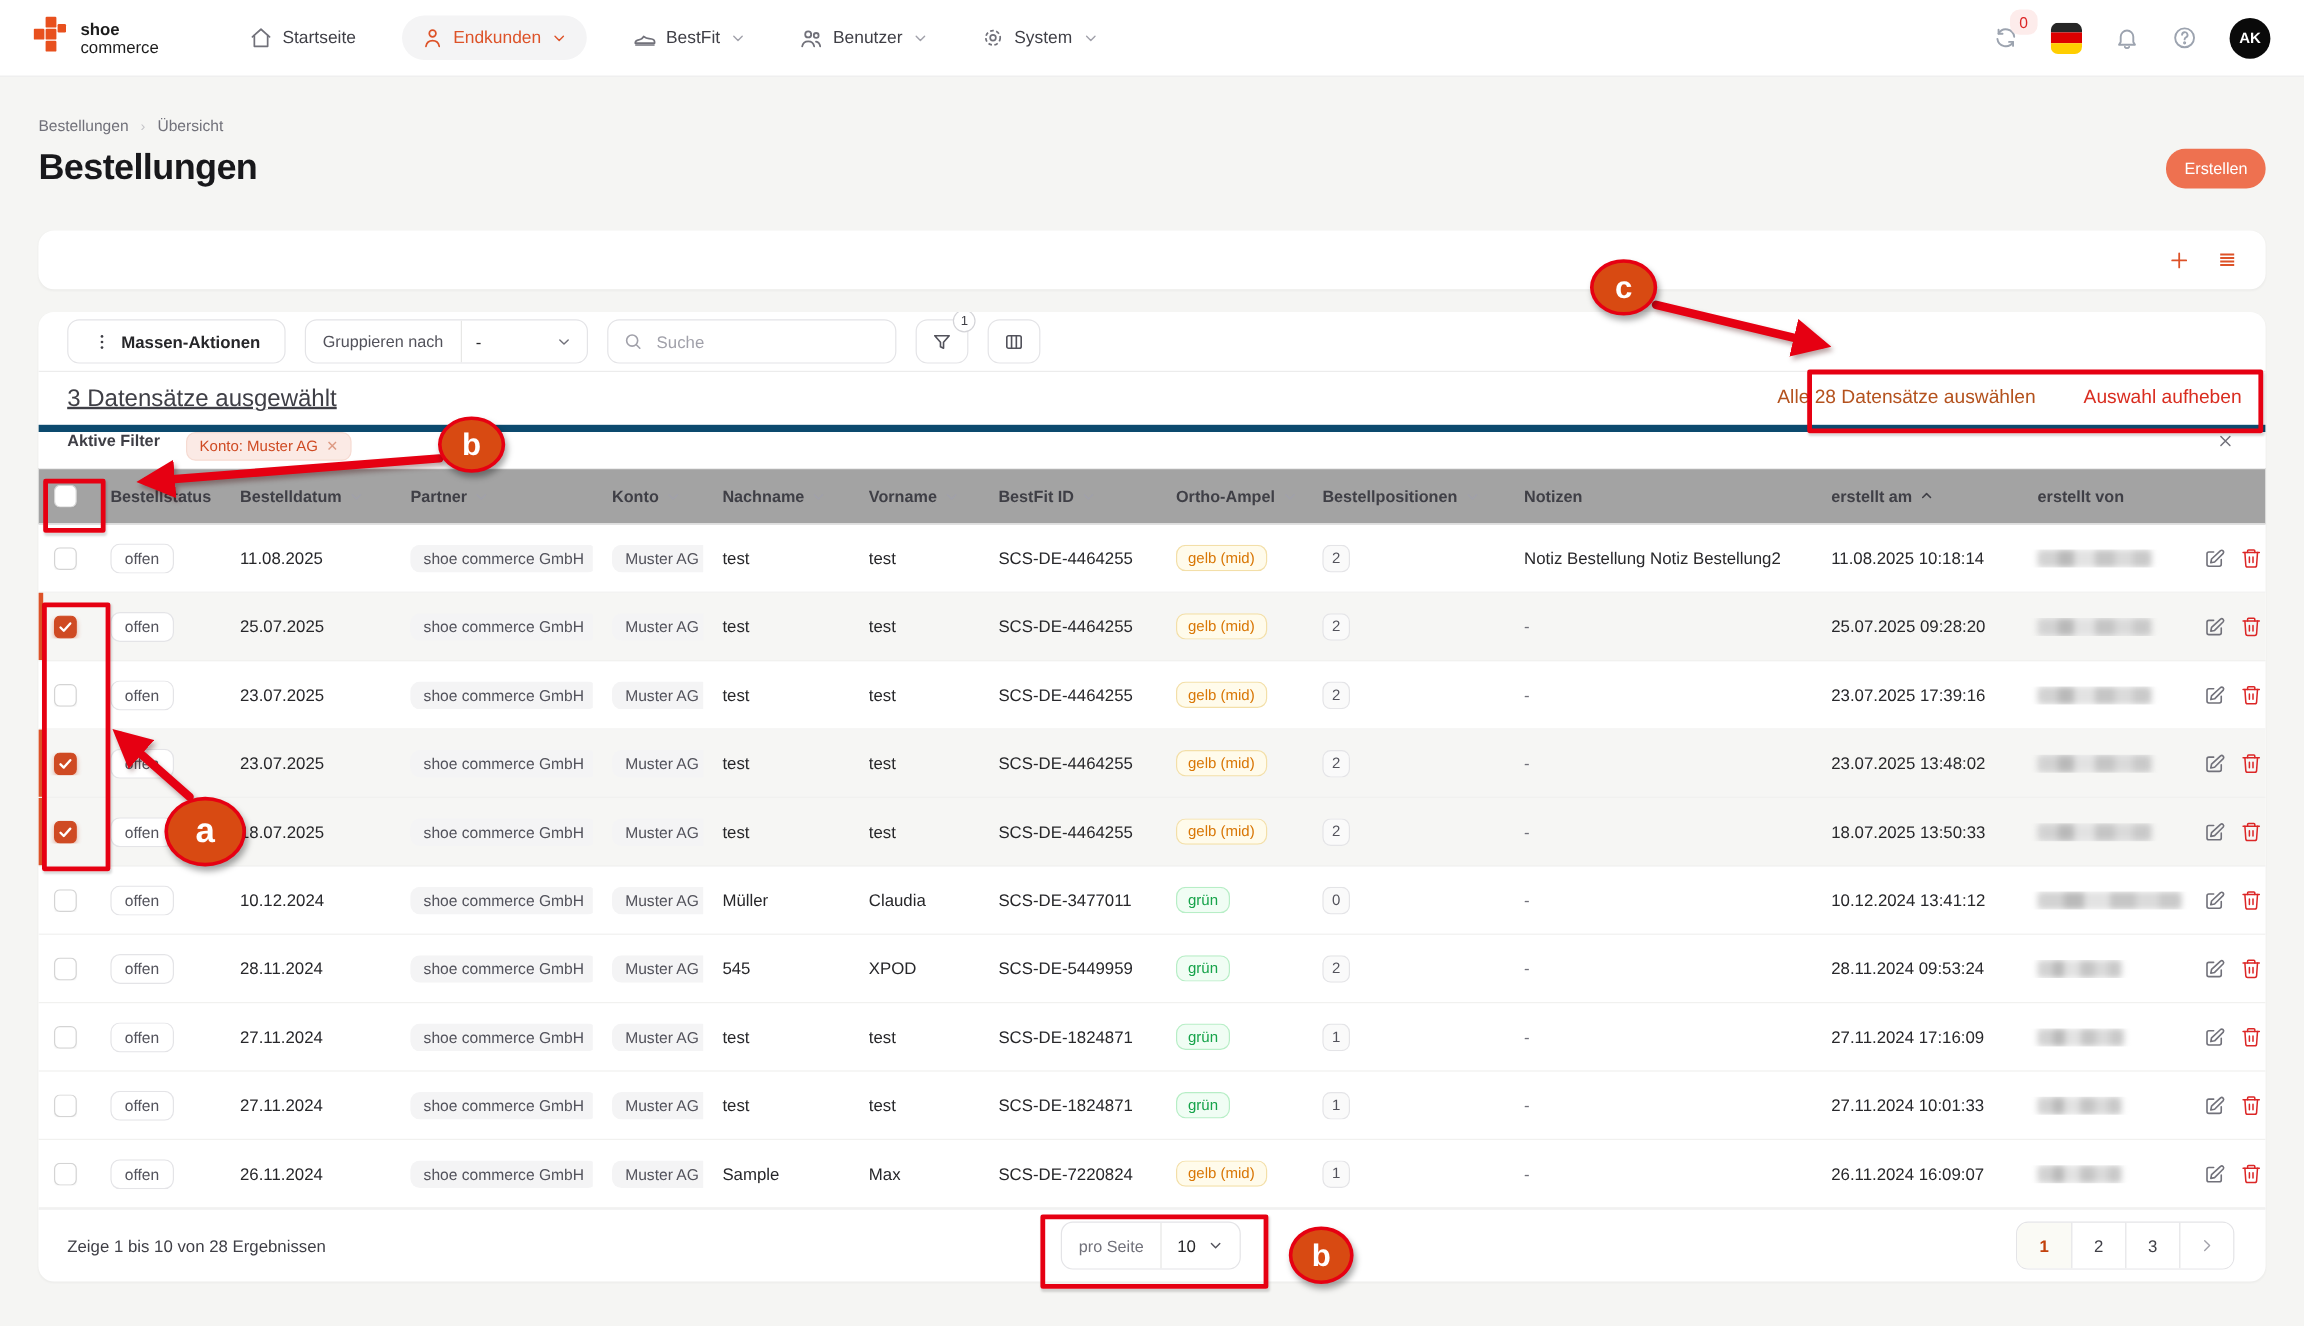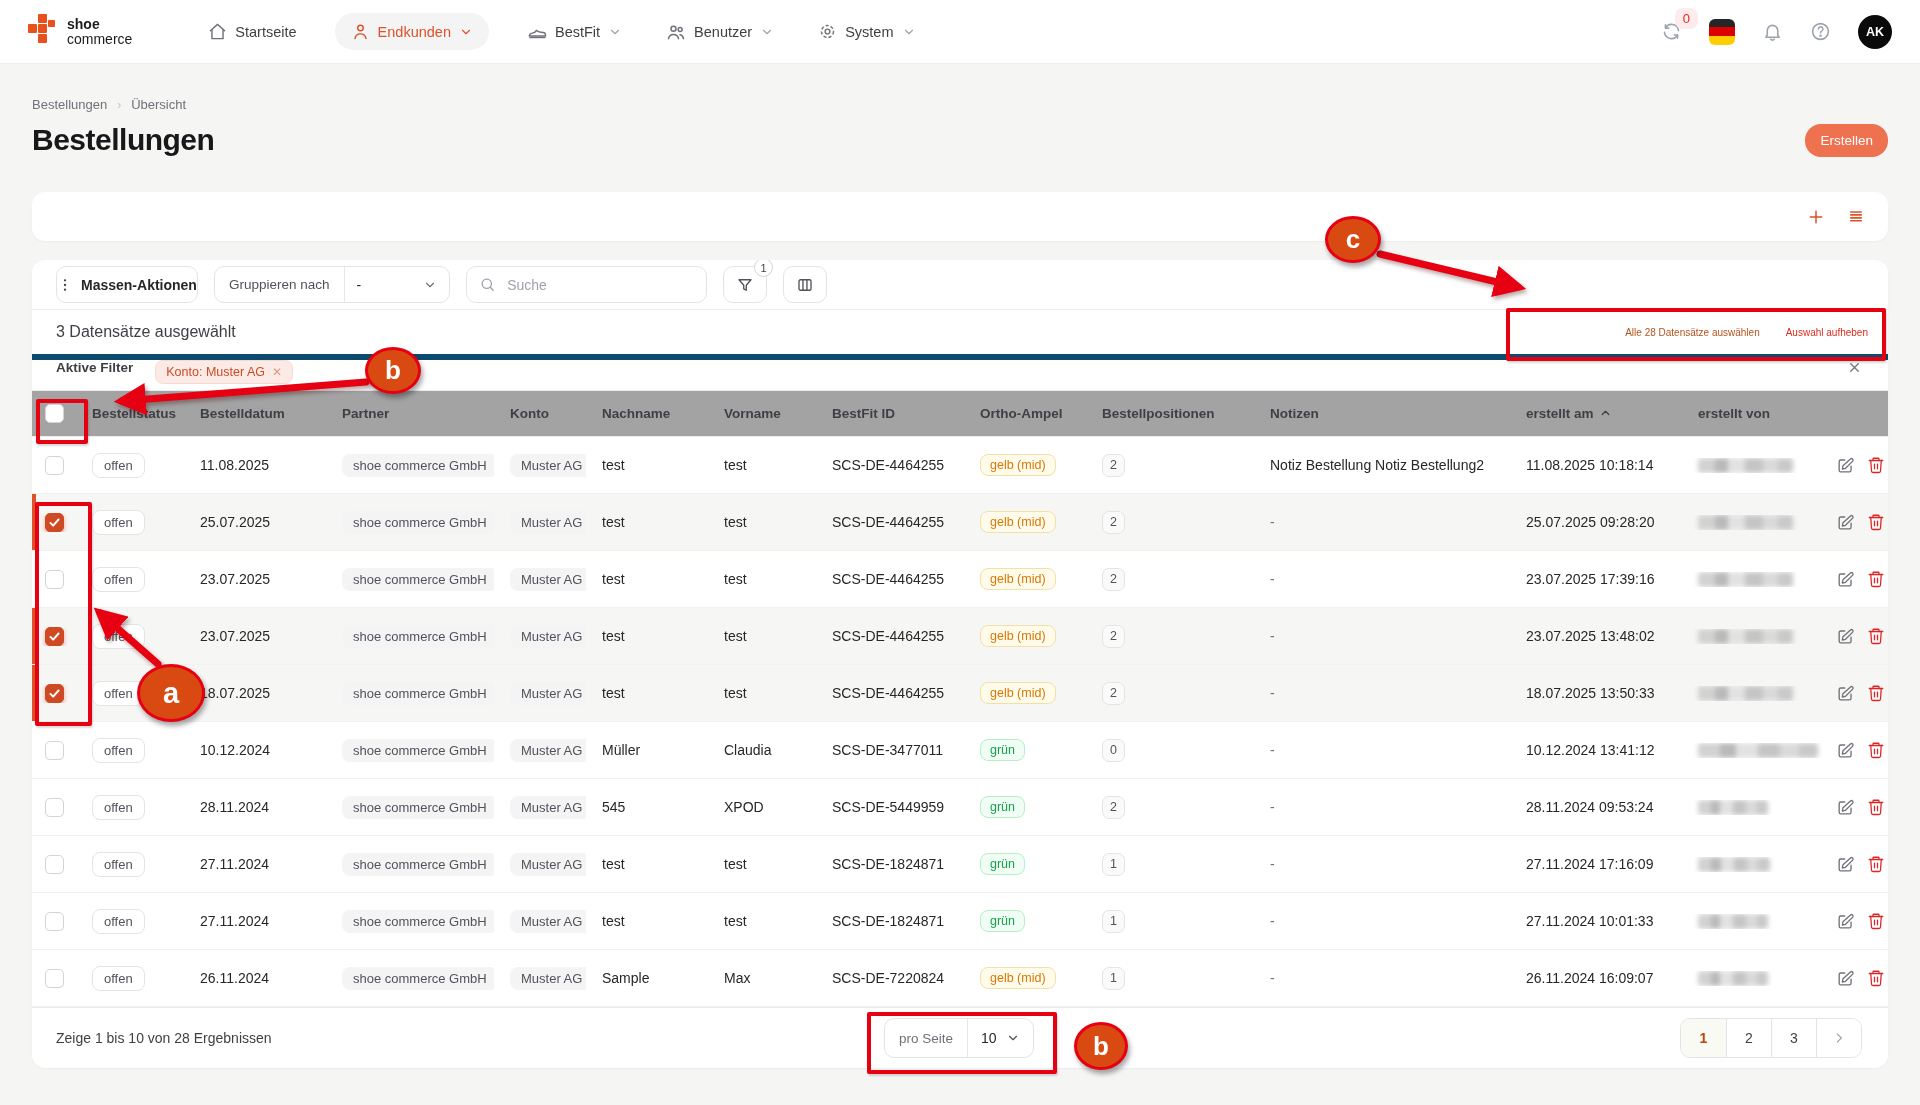--- a/index.html
+++ b/index.html
@@ -34,35 +34,35 @@
   .breadcrumb .sep{color:#c4c4c8;font-size:12px;}
   .title-row{margin-top:6px;height:44px;display:flex;align-items:center;justify-content:space-between;}
   .page-title{font-size:30px;font-weight:700;color:#18181b;letter-spacing:-.5px;}
   .create-btn{background:var(--c-create);color:#fff;border:none;border-radius:16px;font-size:13.5px;padding:9px 15px;font-family:inherit;cursor:pointer;}
   
   .filter-card{margin-top:30px;height:49px;background:#fff;border-radius:13px;box-shadow:0 1px 2px rgba(0,0,0,.04);display:flex;align-items:center;justify-content:flex-end;gap:20px;padding:0 22px;}
   .filter-card .ic{color:var(--c-accent);display:flex;cursor:pointer;}
   
   .main-card{margin-top:19px;height:808px;background:#fff;border-radius:13px;box-shadow:0 1px 2px rgba(0,0,0,.04);overflow:hidden;display:flex;flex-direction:column;}
   .toolbar{height:49px;display:flex;align-items:center;gap:16px;padding:0 24px;}
-  .btn-outline{display:flex;align-items:center;gap:8px;border:1px solid #e4e4e7;border-radius:10px;height:37px;padding:0 0;background:#fff;font-size:14px;font-weight:600;color:#27272a;cursor:pointer;}
+  .btn-outline{display:flex;align-items:center;gap:8px;border:1px solid #e4e4e7;border-radius:10px;height:37px;padding:0 20px;background:#fff;font-size:14px;font-weight:600;color:#27272a;cursor:pointer;}
   .btn-outline .ic{color:#3f3f46;display:flex;}
   .group-ctl{display:flex;align-items:center;border:1px solid #e4e4e7;border-radius:10px;height:37px;overflow:hidden;cursor:pointer;}
   .group-ctl .lbl{padding:0 14px;font-size:13.5px;color:#52525b;border-right:1px solid #e7e7e5;height:100%;display:flex;align-items:center;}
   .group-ctl .val{padding:0 12px;display:flex;align-items:center;gap:62px;font-size:14px;color:#27272a;}
   .group-ctl .chev{color:#71717a;display:flex;}
   .search-ctl{display:flex;align-items:center;gap:9px;border:1px solid #e4e4e7;border-radius:10px;height:37px;padding:0 12px;width:241px;}
   .search-ctl .ic{color:#a1a1aa;display:flex;}
   .search-ctl input{border:none;outline:none;font-size:14px;font-family:inherit;width:100%;color:#27272a;}
   .search-ctl input::placeholder{color:#a1a1aa;}
   .icon-btn{position:relative;width:44px;height:37px;border:1px solid #e4e4e7;border-radius:10px;background:#fff;display:flex;align-items:center;justify-content:center;color:#52525b;cursor:pointer;}
   .icon-btn .mini-badge{position:absolute;top:-9px;right:-7px;width:19px;height:19px;border-radius:50%;background:#fff;border:1px solid #d4d4d8;font-size:11px;color:#3f3f46;display:flex;align-items:center;justify-content:center;}
   .sel-row{height:45px;border-top:1px solid #ececec;display:flex;align-items:center;padding:0 20px 0 24px;}
-  .sel-info{font-size:16px;color:#3f3f46;}
-  .sel-links{margin-left:auto;display:flex;align-items:center;gap:26px;font-size:10px;font-weight:500;justify-content:flex-end;}
+  .sel-info{font-size:20px;color:#3f3f46;text-decoration:underline;}
+  .sel-links{margin-left:auto;display:flex;align-items:center;gap:40px;font-size:16px;font-weight:500;justify-content:flex-end;}
   .link-select-all{color:var(--c-linkall);cursor:pointer;}
   .link-clear{color:var(--c-linkclear);cursor:pointer;}
   .af-row{height:36px;border-top:6px solid #0c4a6e;display:flex;align-items:flex-start;padding:0 26px 0 24px;}
   .af-label{font-size:13.5px;font-weight:600;color:#3f3f46;margin-right:22px;}
   .chip{display:flex;align-items:center;gap:7px;background:var(--c-accentsoft);border:1px solid #f6dbd2;color:#cf4a23;font-size:12.5px;border-radius:8px;padding:4px 10px;cursor:pointer;}
   .chip .x{color:#dd9a83;font-size:12px;}
   .af-close{margin-left:auto;color:#71717a;display:flex;cursor:pointer;}
   
   .grid{display:grid;grid-template-columns:44px 108px 142px 168px 92px 122px 108px 148px 122px 168px 256px 172px 146px 60px;align-items:center;}
   .thead{height:47px;background:#a3a3a3;border-top:1px solid #ececec;border-bottom:1px solid #ececec;}

